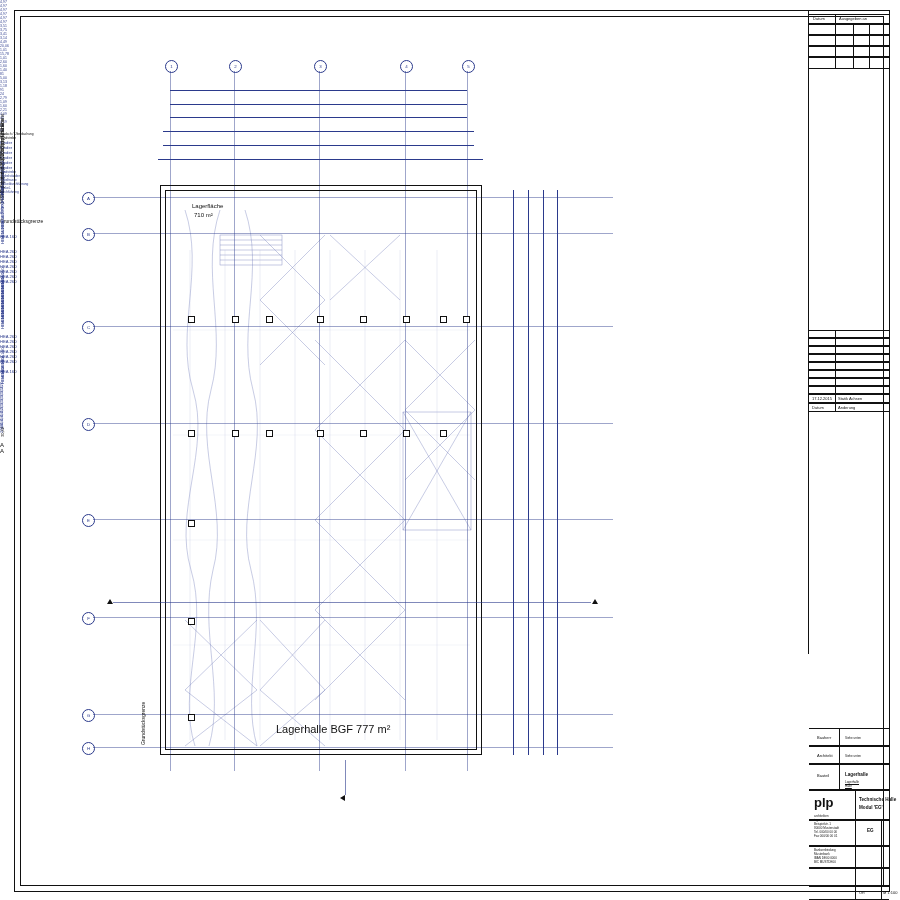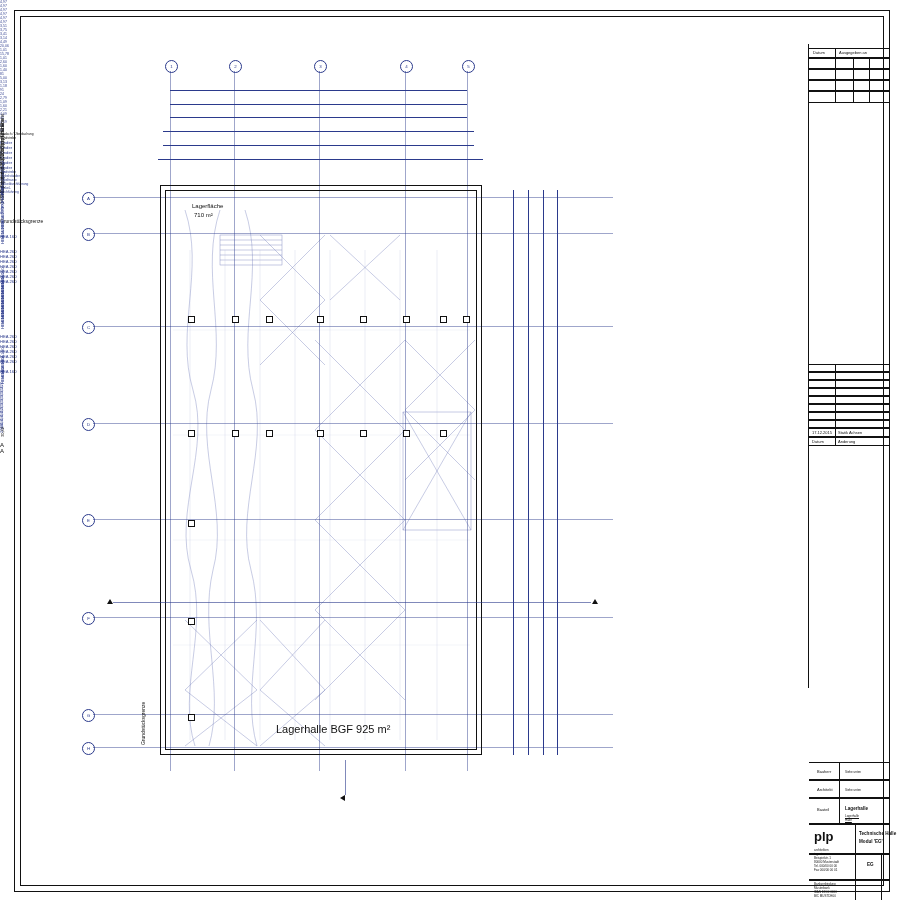--- a/index.html
+++ b/index.html
@@ -16,21 +16,21 @@
   .lbl{font-size:4.2px;color:#2b3a8c;white-space:nowrap;}
   .lblv{font-size:4.2px;color:#2b3a8c;white-space:nowrap;transform-origin:0 0;transform:rotate(-90deg);}
   .lblk{font-size:4.2px;color:#111;white-space:nowrap;}
   .lblkv{font-size:4.2px;color:#111;white-space:nowrap;transform-origin:0 0;transform:rotate(-90deg);}
 
   
   #frame-outer{position:absolute;left:14px;top:10px;width:874px;height:880px;border:1px solid #111;}
   #frame-inner{position:absolute;left:20px;top:16px;width:862px;height:868px;border:1px solid #111;}
 
   
-  #titleblock{position:absolute;left:808px;top:10px;width:80px;height:644px;border-left:1px solid #111;margin-top:34px;}
+  #titleblock{position:absolute;left:808px;top:10px;width:80px;height:644px;border-left:1px solid #111;}
   .tbcell{position:absolute;border-top:1px solid #111;border-bottom:1px solid #111;box-sizing:border-box;}
   .tbv{position:absolute;width:1px;background:#111;}
   .tbtxt{position:absolute;font-size:4px;color:#111;white-space:nowrap;}
   .tbtxtb{position:absolute;font-size:4.6px;color:#111;font-weight:bold;white-space:nowrap;}
   .tbtiny{position:absolute;font-size:3px;color:#111;white-space:nowrap;}
 
   
   .bub{position:absolute;width:11px;height:11px;border:1px solid #2b3a8c;border-radius:50%;
        font-size:4.4px;color:#2b3a8c;display:flex;align-items:center;justify-content:center;background:#fff;}
 
@@ -257,21 +257,21 @@
   <div class="col" style="left:360px;top:430px;"></div>
   <div class="col" style="left:403px;top:430px;"></div>
   <div class="col" style="left:440px;top:430px;"></div>
 
   <div class="col" style="left:188px;top:520px;"></div>
   <div class="col" style="left:188px;top:618px;"></div>
   <div class="col" style="left:188px;top:714px;"></div>
 
   <div class="midtitle" style="left:192px;top:203px;">Lagerfläche</div>
   <div class="midtitle" style="left:194px;top:212px;">710 m²</div>
-  <div class="bigtitle" style="left:276px;top:723px;">Lagerhalle BGF   925 m²</div>
+  <div class="bigtitle" style="left:276px;top:723px;">Lagerhalle BGF   777 m²</div>
 
   <div class="lblk" style="left:183px;top:178px;font-size:3.2px;">Vordach / Überdachung</div>
   <div class="lblk" style="left:185px;top:184px;font-size:3.2px;">Windstrebe</div>
 
   <div class="lbl" style="left:205px;top:233px;">Binder</div>
   <div class="lbl" style="left:205px;top:330px;">Binder</div>
   <div class="lbl" style="left:205px;top:426px;">Binder</div>
   <div class="lbl" style="left:205px;top:523px;">Binder</div>
   <div class="lbl" style="left:205px;top:620px;">Binder</div>
   <div class="lbl" style="left:205px;top:716px;">Binder</div>

